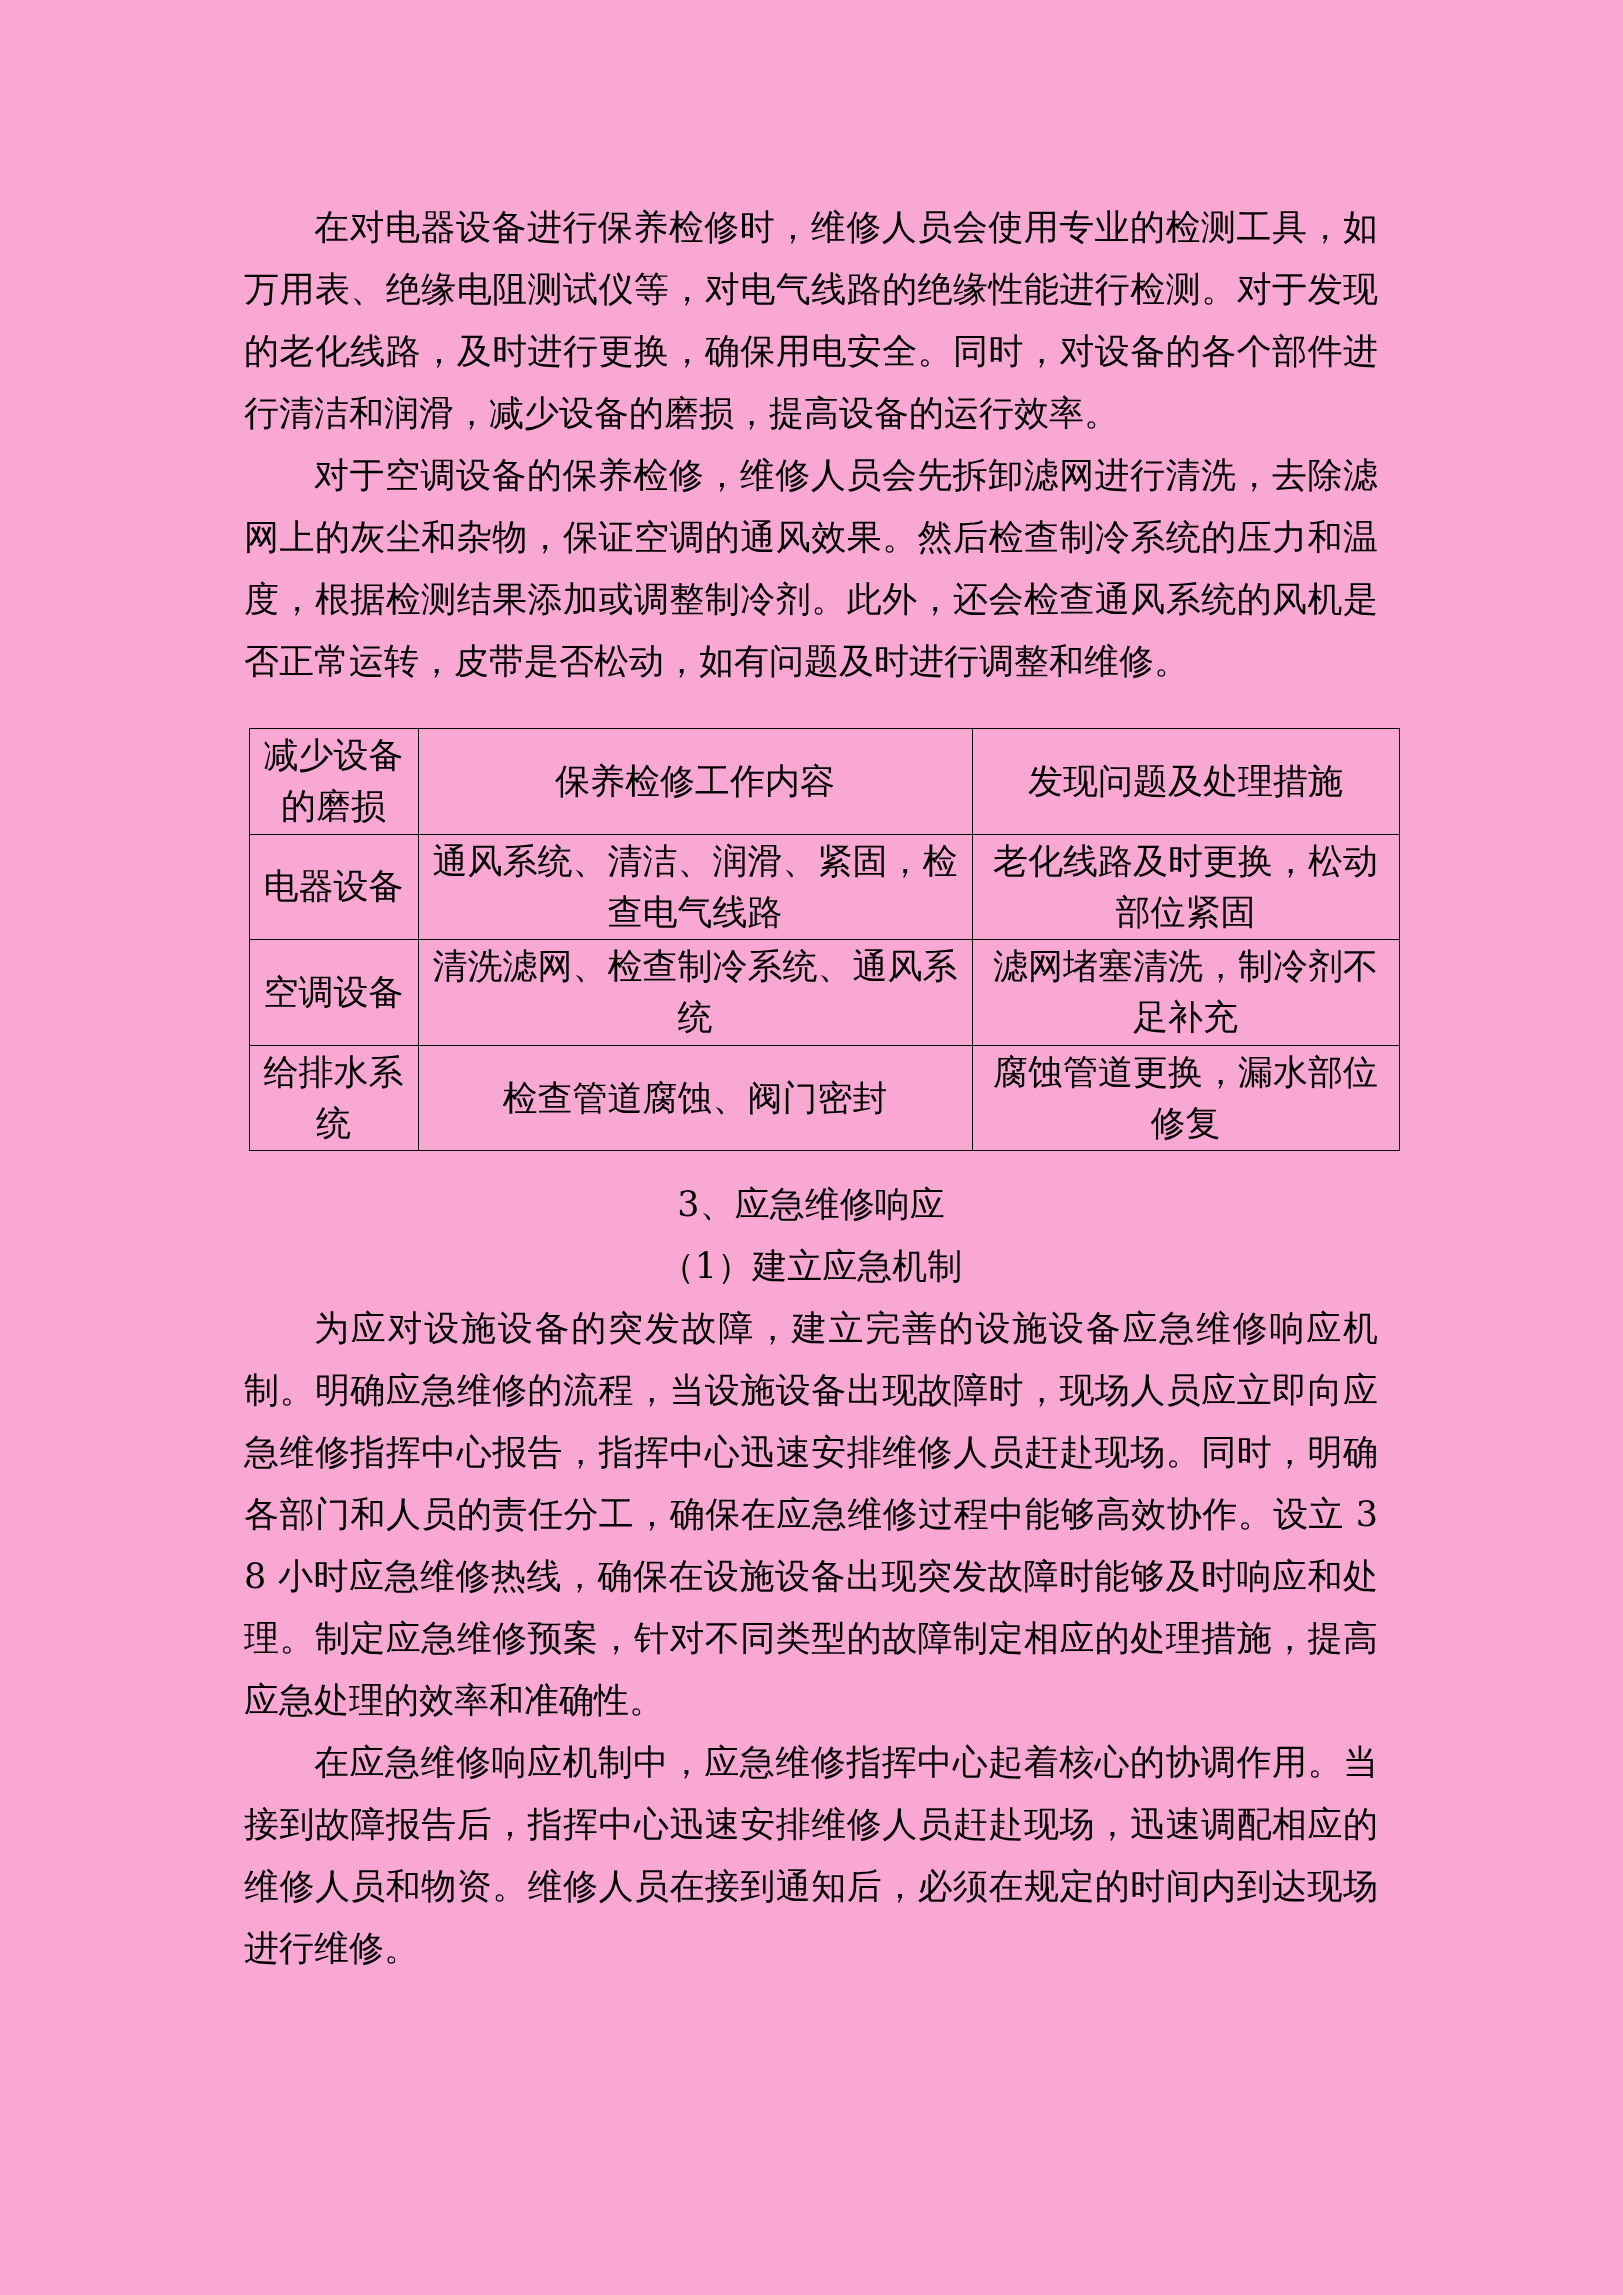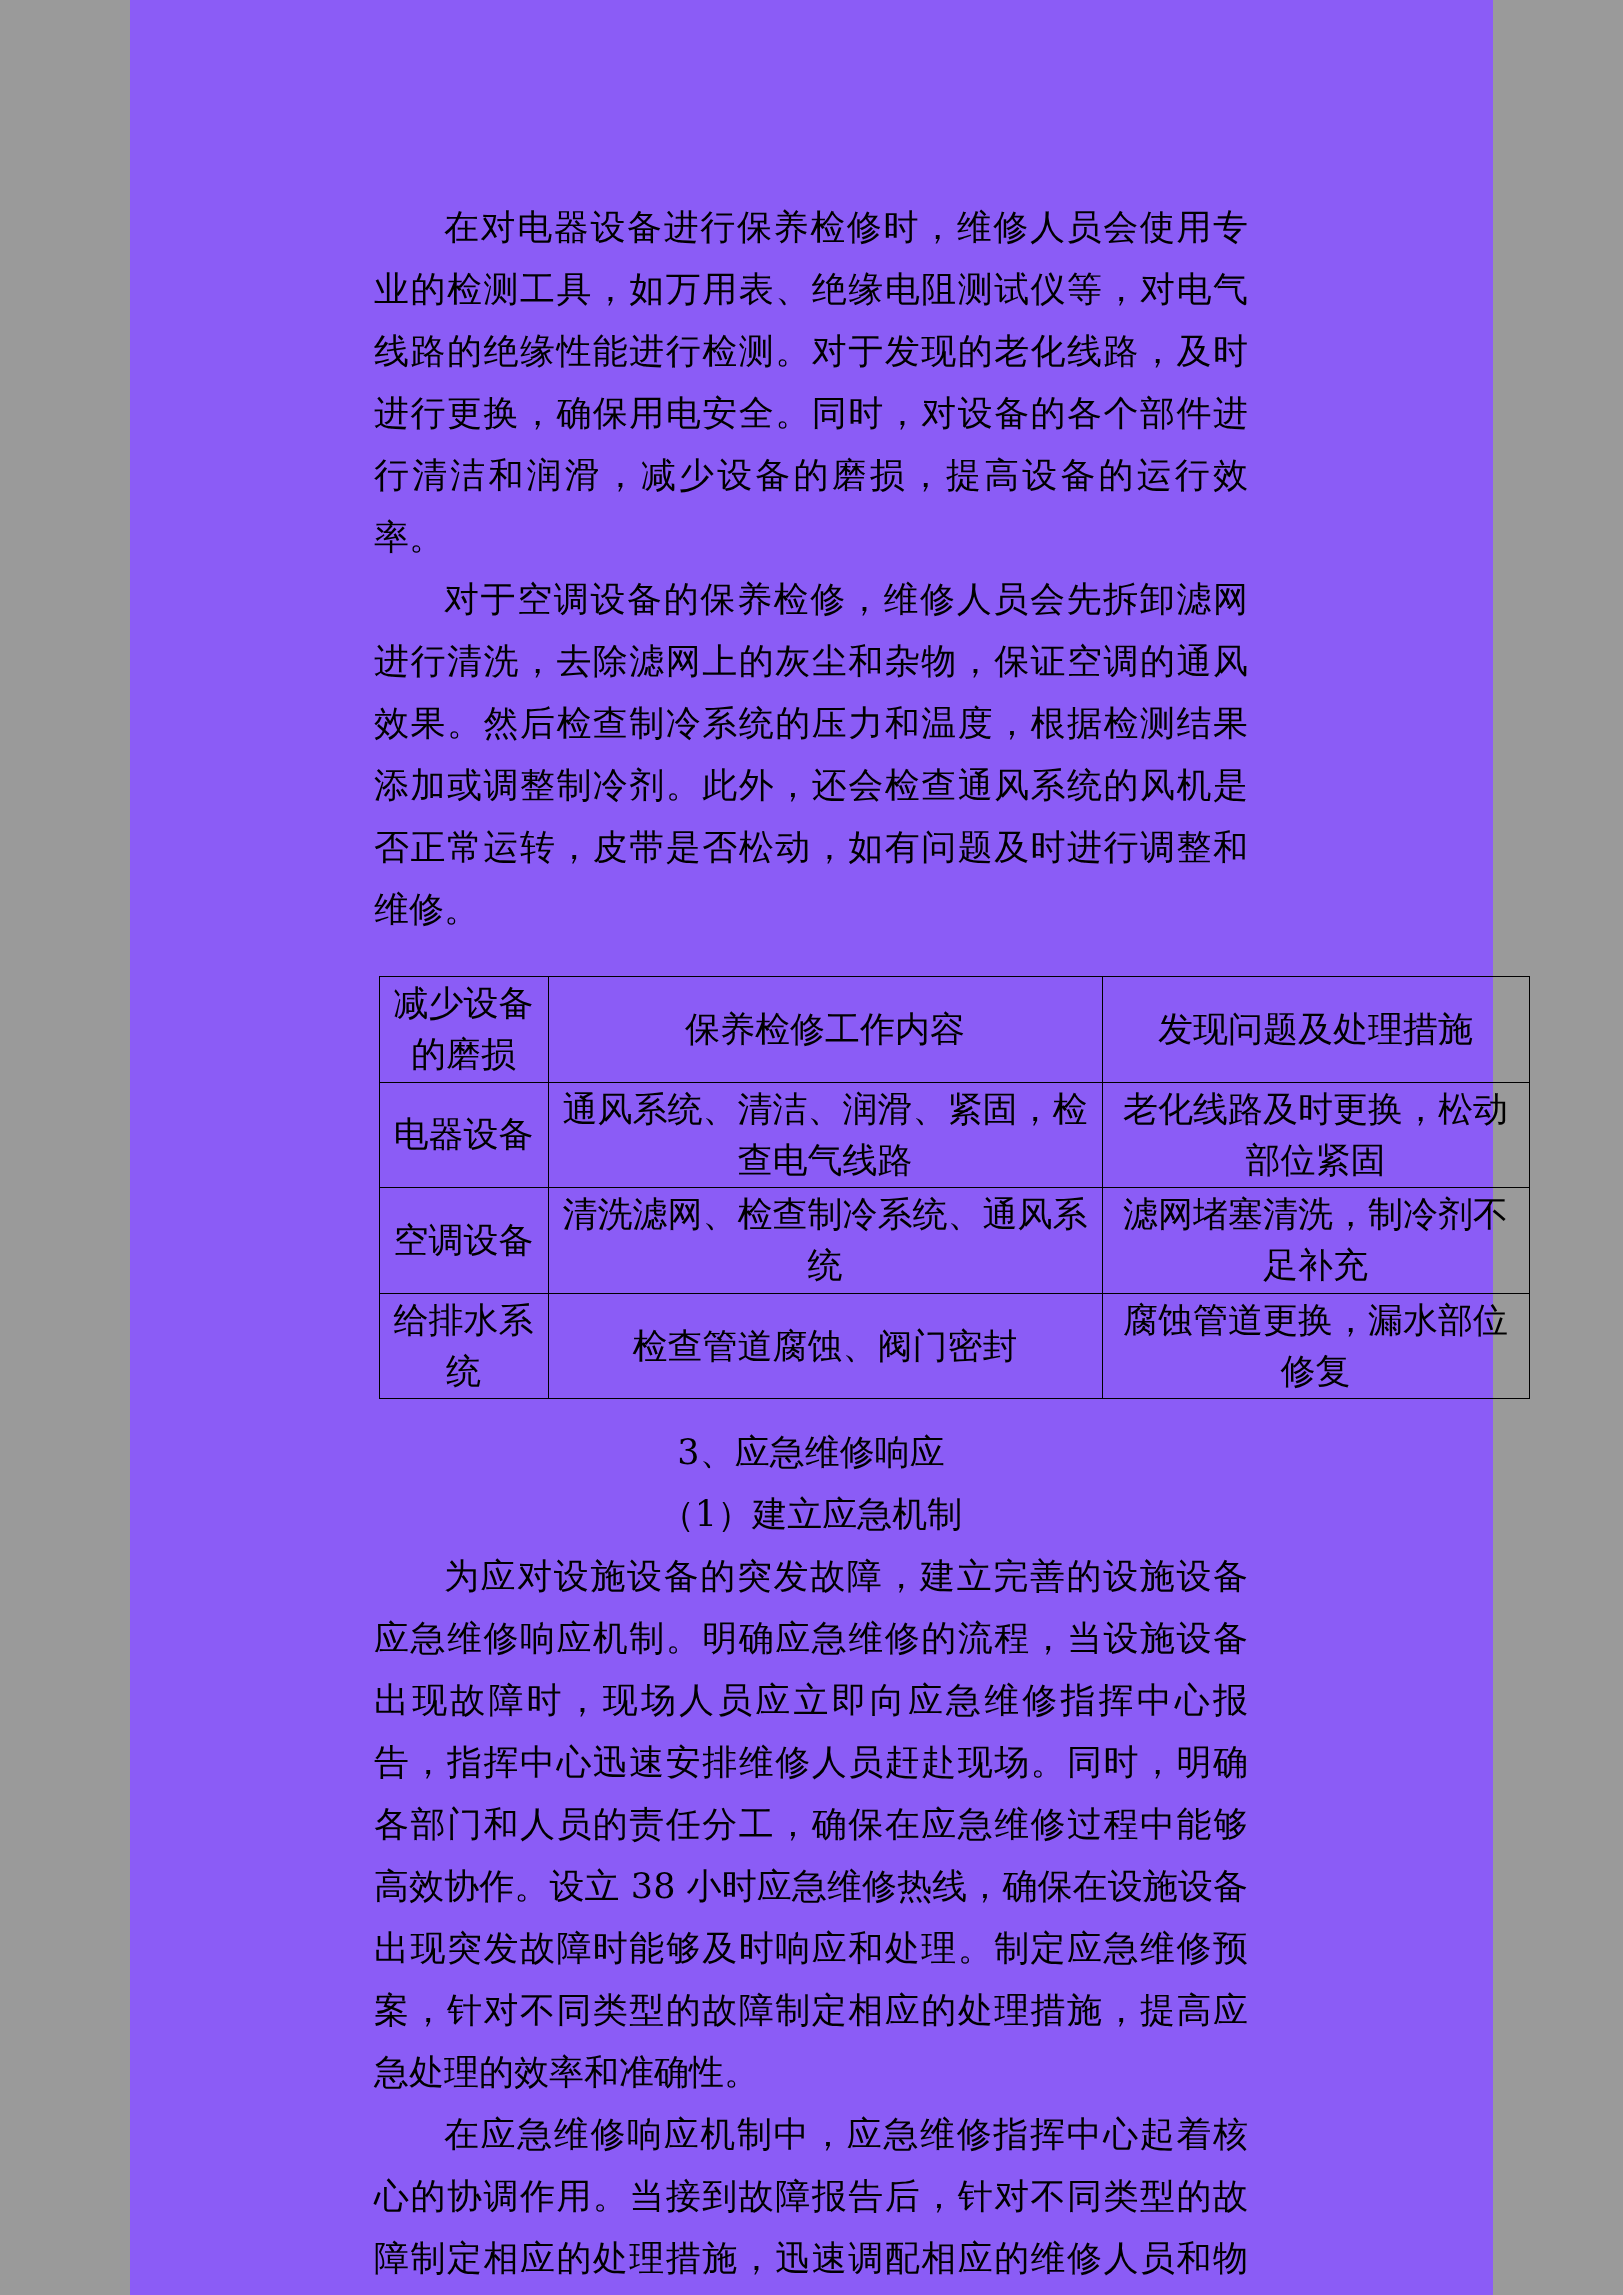--- a/index.html
+++ b/index.html
@@ -2,24 +2,24 @@
 <html style="font-size:10.5px"><head>
 <meta charset="utf-8">
 <style>
   html, body {
     margin: 0;
     padding: 0;
     background: #9a9a9a;
   }
   .page {
     position: relative;
-    width: 1363px;
+    width: 1623px;
     height: 2295px;
     margin: 0 auto;
-    background: #8b5cf6;
+    background: #f9a8d4;
     box-sizing: border-box;
     padding: 196px 245px 0 244px;
     color: #000000;
     font-family: "DejaVu Serif", "Liberation Serif", serif;
     font-size: 35px;
     line-height: 62px;
   }
   .para {
     margin: 0;
     text-align: justify;
@@ -94,16 +94,16 @@
       </tr>
     </tbody>
   </table>
 
   <p class="heading heading-first">3、应急维修响应</p>
 
   <p class="heading">（1）建立应急机制</p>
 
   <p class="para">为应对设施设备的突发故障，建立完善的设施设备应急维修响应机制。明确应急维修的流程，当设施设备出现故障时，现场人员应立即向应急维修指挥中心报告，指挥中心迅速安排维修人员赶赴现场。同时，明确各部门和人员的责任分工，确保在应急维修过程中能够高效协作。设立 38 小时应急维修热线，确保在设施设备出现突发故障时能够及时响应和处理。制定应急维修预案，针对不同类型的故障制定相应的处理措施，提高应急处理的效率和准确性。</p>
 
-  <p class="para">在应急维修响应机制中，应急维修指挥中心起着核心的协调作用。当接到故障报告后，针对不同类型的故障制定相应的处理措施，迅速调配相应的维修人员和物资。维修人员在接到通知后，必须在规定的时间内到达现场进行维修。</p>
+  <p class="para">在应急维修响应机制中，应急维修指挥中心起着核心的协调作用。当接到故障报告后，指挥中心迅速安排维修人员赶赴现场，迅速调配相应的维修人员和物资。维修人员在接到通知后，必须在规定的时间内到达现场进行维修。</p>
 
 </div>
 
 
 </body></html>

